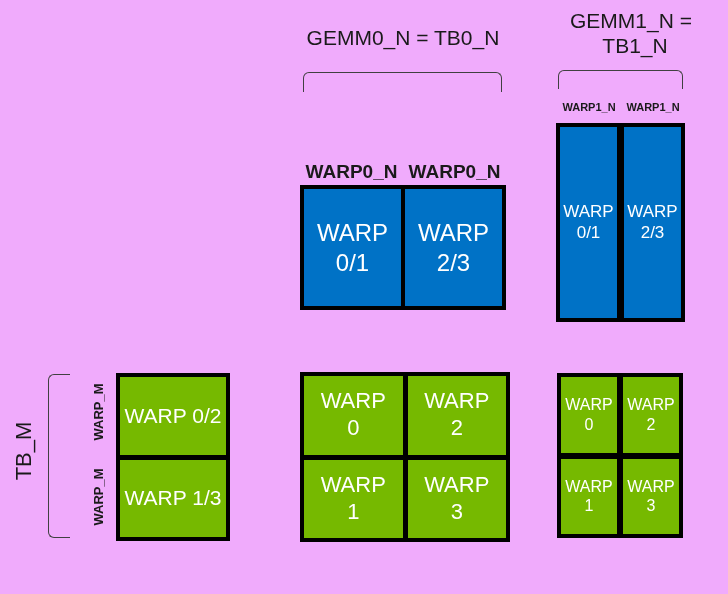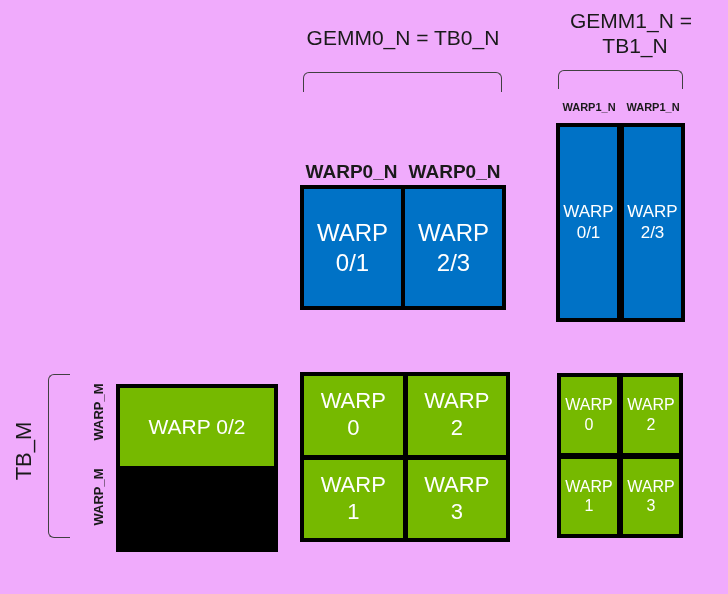--- a/index.html
+++ b/index.html
@@ -133,23 +133,26 @@
     </div>
   </div>
 
   <div class="abs rot side-title" style="left:-10px; top:439px; width:66px; height:24px;">TB_M</div>
 
   <div class="abs bracket-v" style="left:48px; top:374px; height:164px;"></div>
 
   <div class="abs rot row-label" style="left:68px; top:403px; width:64px; height:18px;">WARP_M</div>
   <div class="abs rot row-label" style="left:68px; top:488px; width:64px; height:18px;">WARP_M</div>
 
-  <div class="abs box rows2" style="left:116px; top:384px; width:162px; height:168px;">
+  <div class="abs box rows2" style="left:116px; top:373px; width:114px; height:168px;">
     <div class="cell green fs21">
       <span>WARP 0/2</span>
+    </div>
+    <div class="cell green fs21">
+      <span>WARP 1/3</span>
     </div>
   </div>
 
   <div class="abs box grid2x2" style="left:300px; top:372px; width:210px; height:170px;">
     <div class="cell green fs22">
       <span>WARP</span>
       <span>0</span>
     </div>
     <div class="cell green fs22">
       <span>WARP</span>

